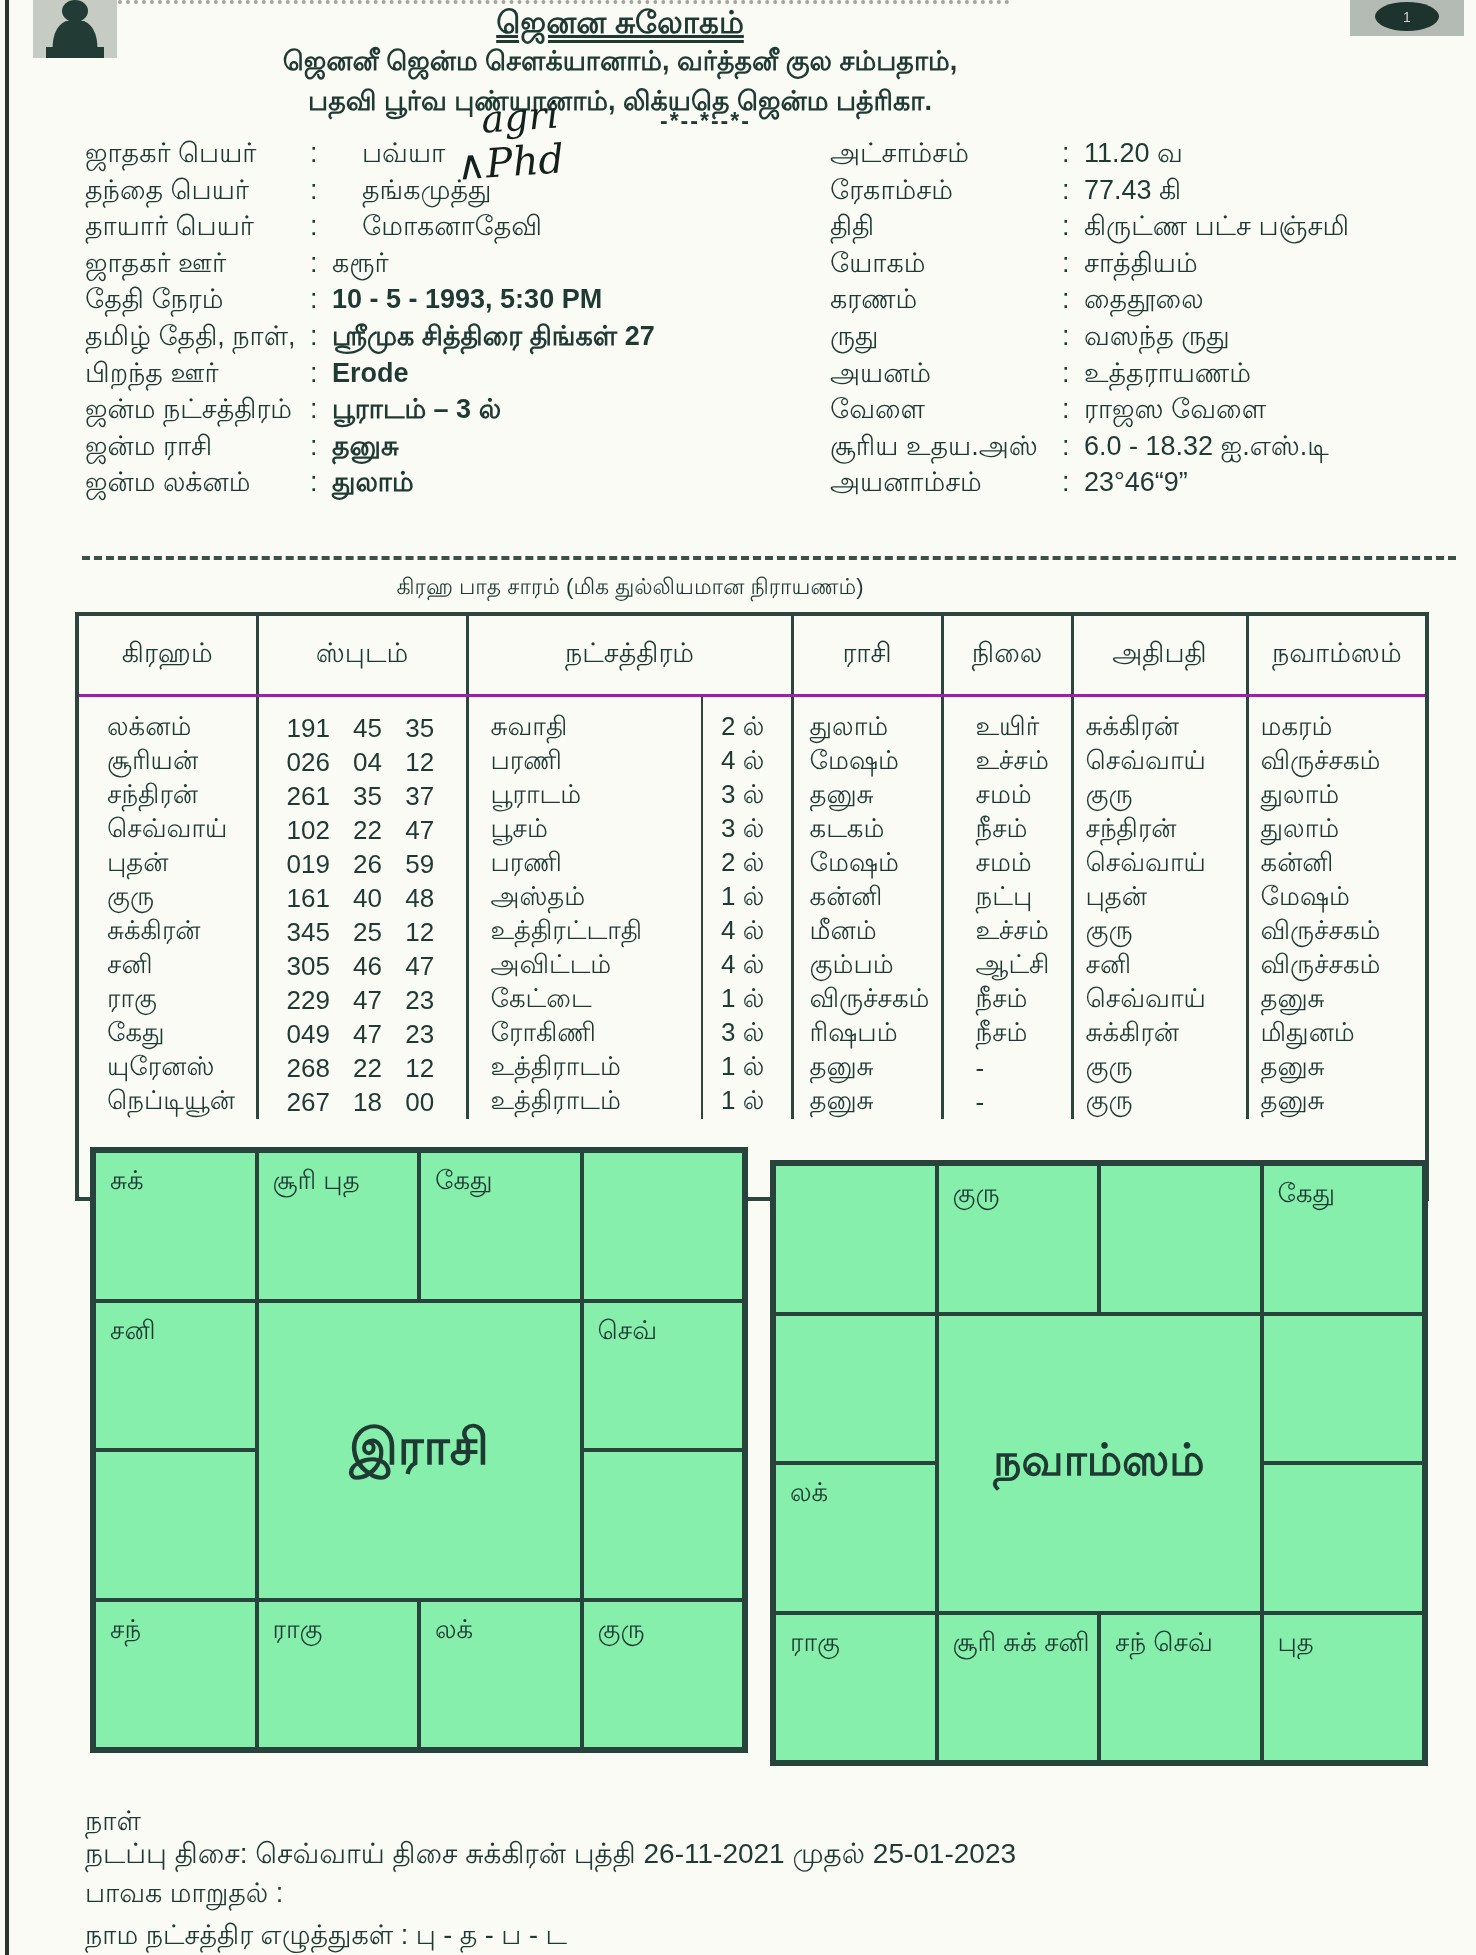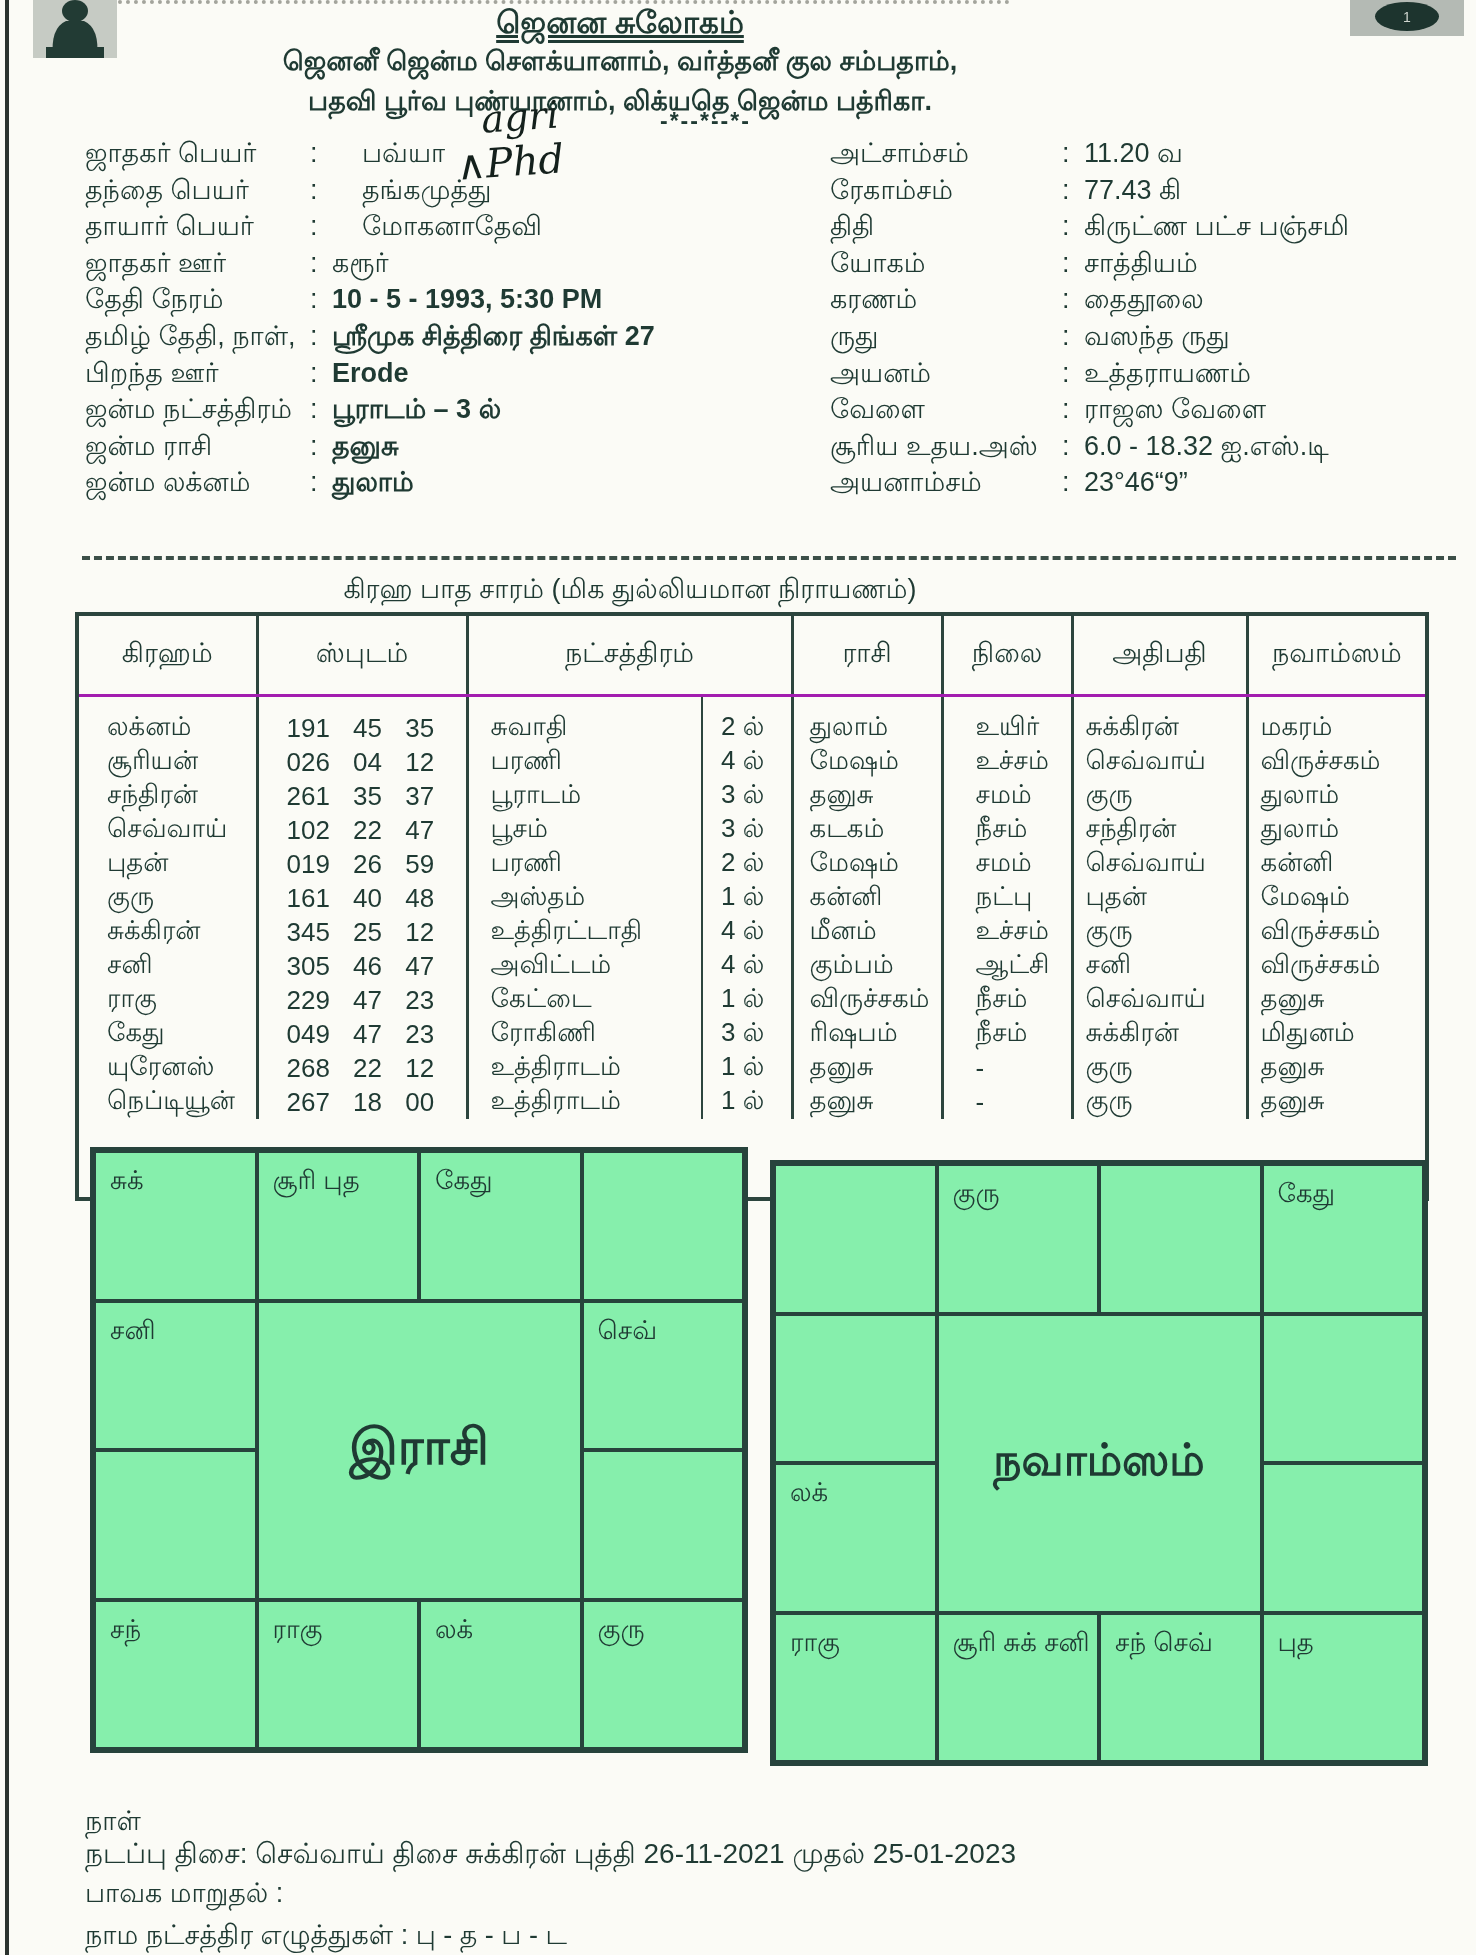--- a/index.html
+++ b/index.html
@@ -33,21 +33,21 @@
   .dleft{position:absolute;left:85px;top:138px;}
   .dright{position:absolute;left:830px;top:138px;}
   .drow{display:flex;align-items:flex-start;height:36.6px;font-size:27px;white-space:nowrap;}
   .dleft .dlabel{width:225px;flex:none;}
   .dright .dlabel{width:232px;flex:none;}
   .dcolon{width:22px;flex:none;}
   .dvalue.ind{margin-left:30px;}
   .b{font-weight:bold;}
 
   .sep{position:absolute;left:82px;top:556px;width:1374px;border-top:4px dashed #3c4f48;}
-  .stitle{position:absolute;top:574px;left:0;width:1260px;text-align:center;font-size:27px;}
+  .stitle{position:absolute;top:574px;left:0;width:1260px;text-align:center;font-size:22px;}
 
   
   .gtable{position:absolute;left:75px;top:612px;width:1350px;border-collapse:collapse;
         table-layout:fixed;font-size:26px;}
   .gtable,.gtable th,.gtable td{border:3px solid #2c453e;}
   .gtable{border-width:4px;}
   .gtable th{height:76px;font-weight:normal;font-size:27px;vertical-align:middle;text-align:center;
         border-bottom:3px solid #a21caf;}
   .gtable td{height:34px;padding:0;vertical-align:middle;border-top:0;border-bottom:0;}
   .gtable tbody tr:first-child td{padding-top:14px;}

